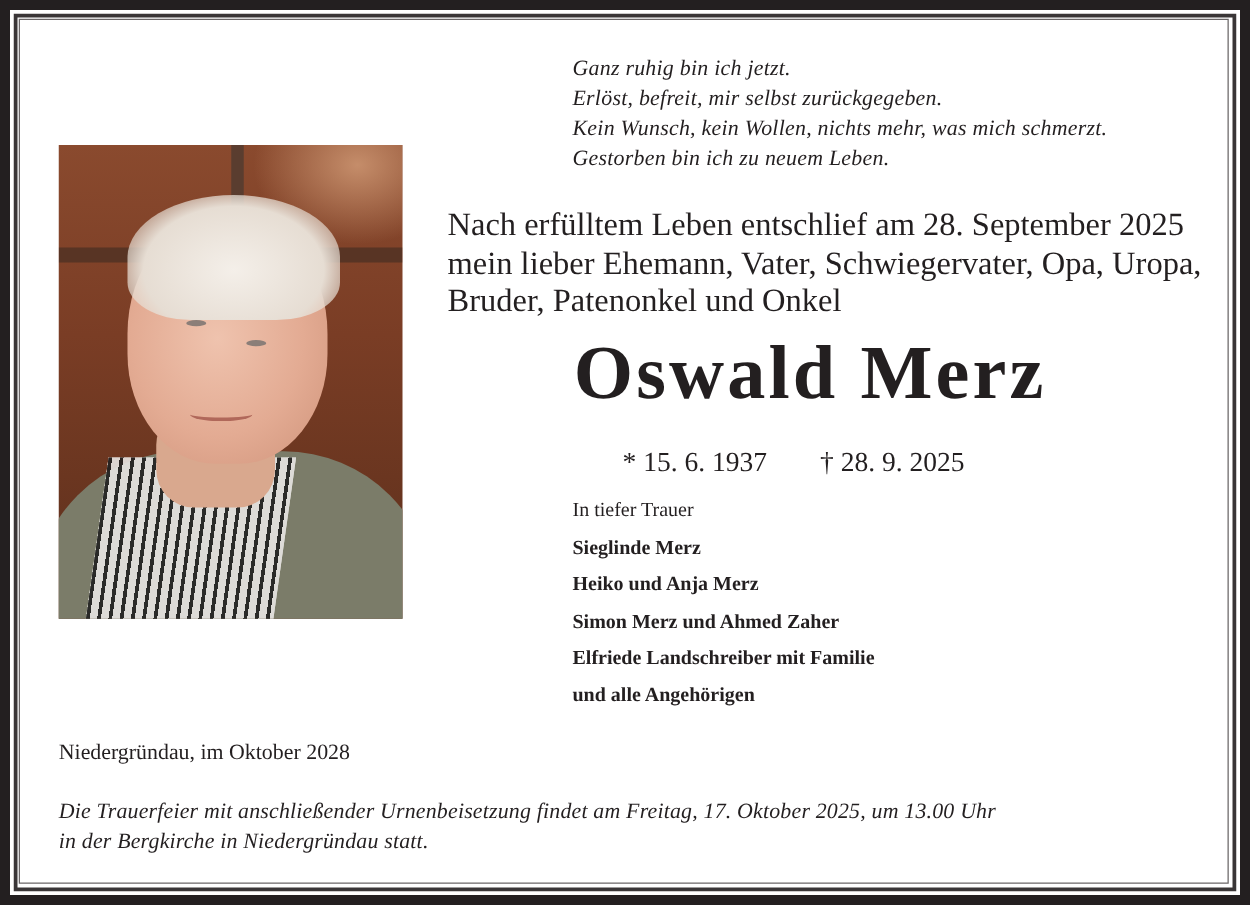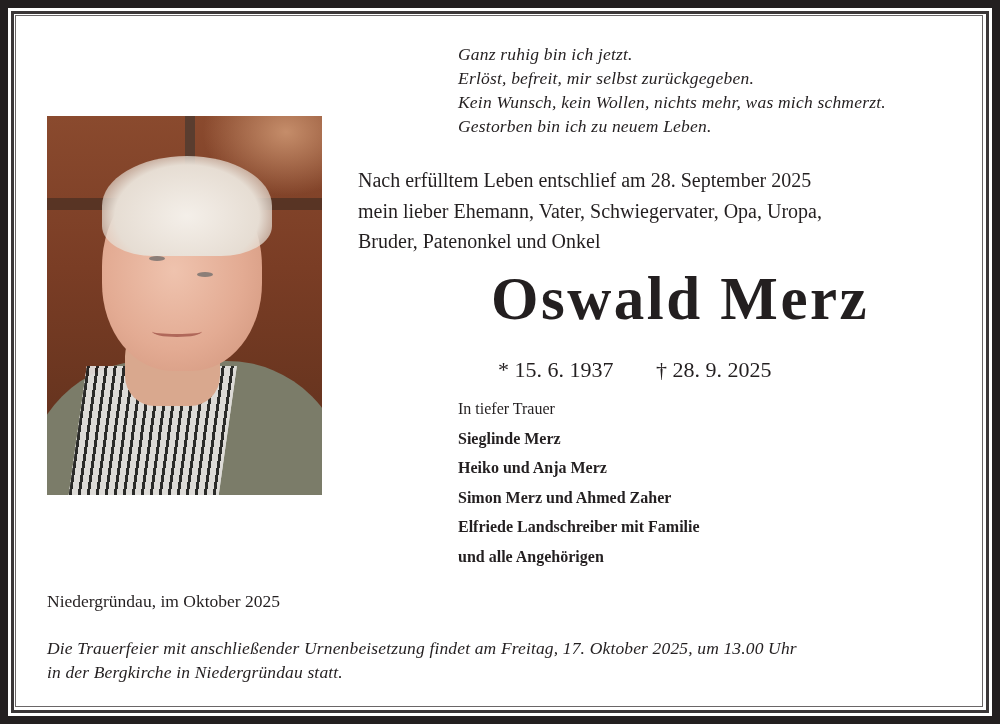--- a/index.html
+++ b/index.html
@@ -131,35 +131,34 @@
       font-style: italic;
       font-size: 17.5px;
       line-height: 24px;
       letter-spacing: 0.2px;
     }
     .poem div { white-space: nowrap; }
 
     .intro {
       position: absolute;
       left: 358px; top: 165px;
-      font-size: 20px;
+      font-size: 26px;
       line-height: 30.5px;
       white-space: nowrap;
     }
     .intro div { white-space: nowrap; }
 
     .deceased-name {
       position: absolute;
       left: 459px; top: 266px;
       font-size: 61px;
       font-weight: bold;
       line-height: 66px;
       letter-spacing: 2.5px;
       white-space: nowrap;
-      margin-left: 32px;
     }
     .dates {
       position: absolute;
       top: 334px;
       font-size: 22px;
       line-height: 28px;
       white-space: nowrap;
       margin-top: 22px;
     }
     .dates.born { left: 498px; }
@@ -234,20 +233,20 @@
 
   <div class="mourners">
     <div class="lead">In tiefer Trauer</div>
     <div class="name">Sieglinde Merz</div>
     <div class="name">Heiko und Anja Merz</div>
     <div class="name">Simon Merz und Ahmed Zaher</div>
     <div class="name">Elfriede Landschreiber mit Familie</div>
     <div class="name">und alle Angehörigen</div>
   </div>
 
-  <div class="place-date">Niedergründau, im Oktober 2025</div>
+  <div class="place-date">Niedergründau, im Oktober 2028</div>
 
   <div class="ceremony">
     <div>Die Trauerfeier mit anschließender Urnenbeisetzung findet am Freitag, 17. Oktober 2025, um 13.00 Uhr</div>
     <div>in der Bergkirche in Niedergründau statt.</div>
   </div>
 
 </div>
 
 </body></html>

